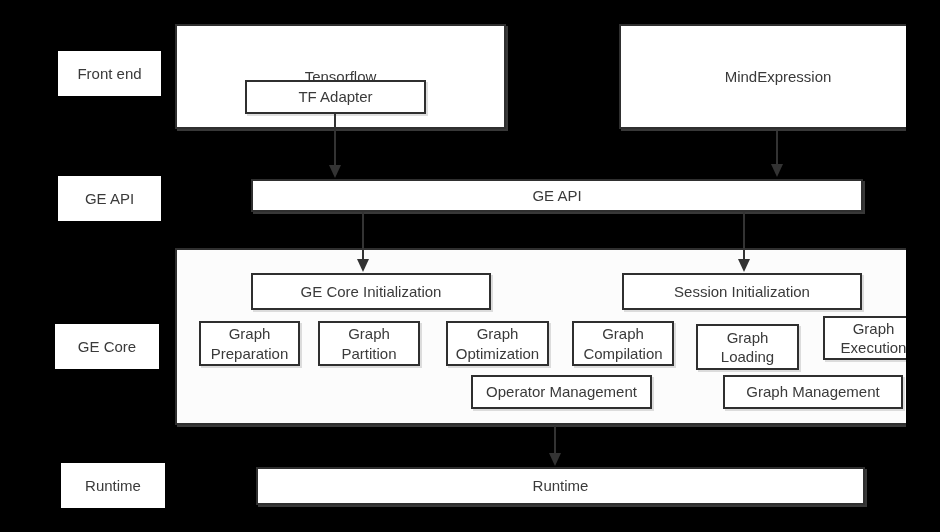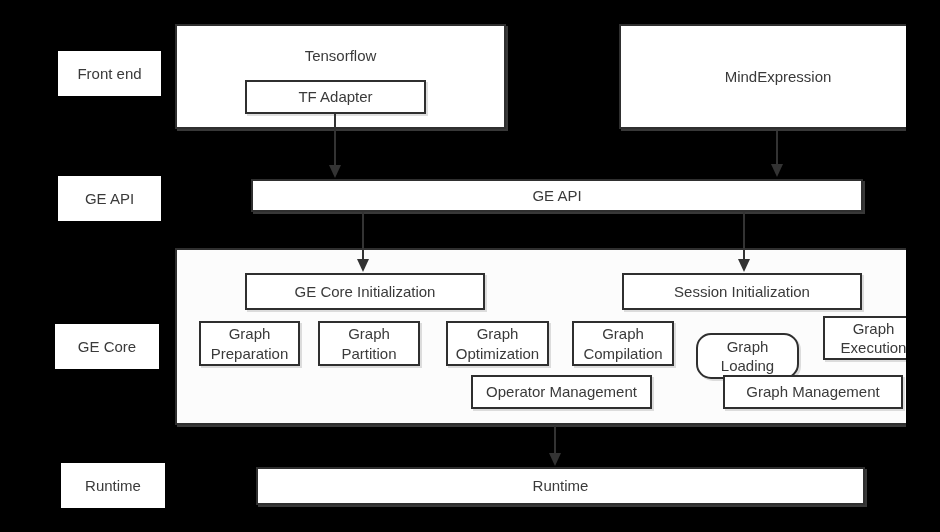--- a/index.html
+++ b/index.html
@@ -34,21 +34,21 @@
     font-size: 15px;
     color: #3a3a3a;
     box-shadow: 2px 2px 0 rgba(160,160,160,0.35);
     line-height: 1.3;
   }
   .container-box {
     background: #fcfcfc;
   }
   .title-top {
     align-items: flex-start;
-    padding-top: 20px;
+    padding-top: 41px;
   }
   .wrap-narrow { padding: 0 6px; }
   .arrow-layer {
     position: absolute;
     left: 0; top: 0;
     width: 940px; height: 532px;
     pointer-events: none;
   }
 </style>
 </head>
@@ -65,28 +65,28 @@
     <span>Tensorflow</span>
   </div>
   <div class="box" style="left:213px; top:80px; width:181px; height:34px;">TF Adapter</div>
 
   <div class="box" style="left:587px; top:24px; width:318px; height:105px;">MindExpression</div>
 
   <div class="box" style="left:219px; top:179px; width:612px; height:33px;">GE API</div>
 
   <div class="box container-box" style="left:143px; top:248px; width:773px; height:177px;"></div>
 
-  <div class="box" style="left:213px; top:273px; width:240px; height:37px;">GE Core Initialization</div>
+  <div class="box" style="left:219px; top:273px; width:240px; height:37px;">GE Core Initialization</div>
   <div class="box" style="left:590px; top:273px; width:240px; height:37px;">Session Initialization</div>
 
   <div class="box wrap-narrow" style="left:167px; top:321px; width:101px; height:45px;">Graph Preparation</div>
   <div class="box wrap-narrow" style="left:286px; top:321px; width:102px; height:45px;">Graph Partition</div>
   <div class="box wrap-narrow" style="left:414px; top:321px; width:103px; height:45px;">Graph Optimization</div>
   <div class="box wrap-narrow" style="left:540px; top:321px; width:102px; height:45px;">Graph Compilation</div>
-  <div class="box wrap-narrow" style="left:664px; top:333px; width:103px; height:46px;border-radius:15px;">Graph Loading</div>
+  <div class="box wrap-narrow" style="left:664px; top:324px; width:103px; height:46px;">Graph Loading</div>
   <div class="box wrap-narrow" style="left:791px; top:316px; width:101px; height:44px;text-align:center;">Graph Execution</div>
 
   <div class="box" style="left:439px; top:375px; width:181px; height:34px;">Operator Management</div>
   <div class="box" style="left:691px; top:375px; width:180px; height:34px;">Graph Management</div>
 
   <div class="box" style="left:224px; top:467px; width:609px; height:38px;">Runtime</div>
 
   <svg class="arrow-layer" viewBox="0 0 940 532" xmlns="http://www.w3.org/2000/svg">
     <g>
       <line x1="303" y1="114" x2="303" y2="165" stroke="#333333" stroke-width="2"></line>

